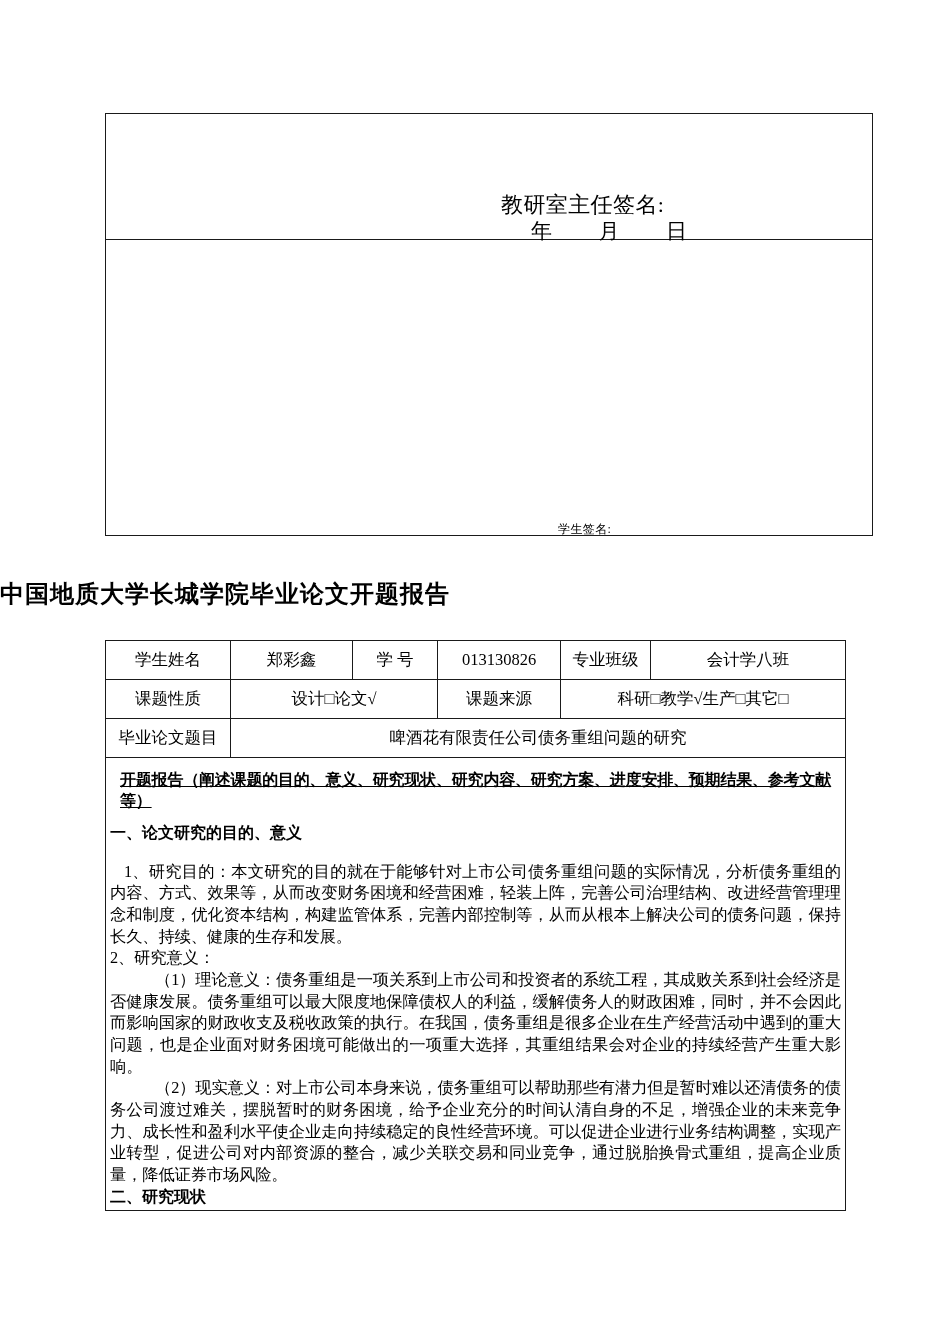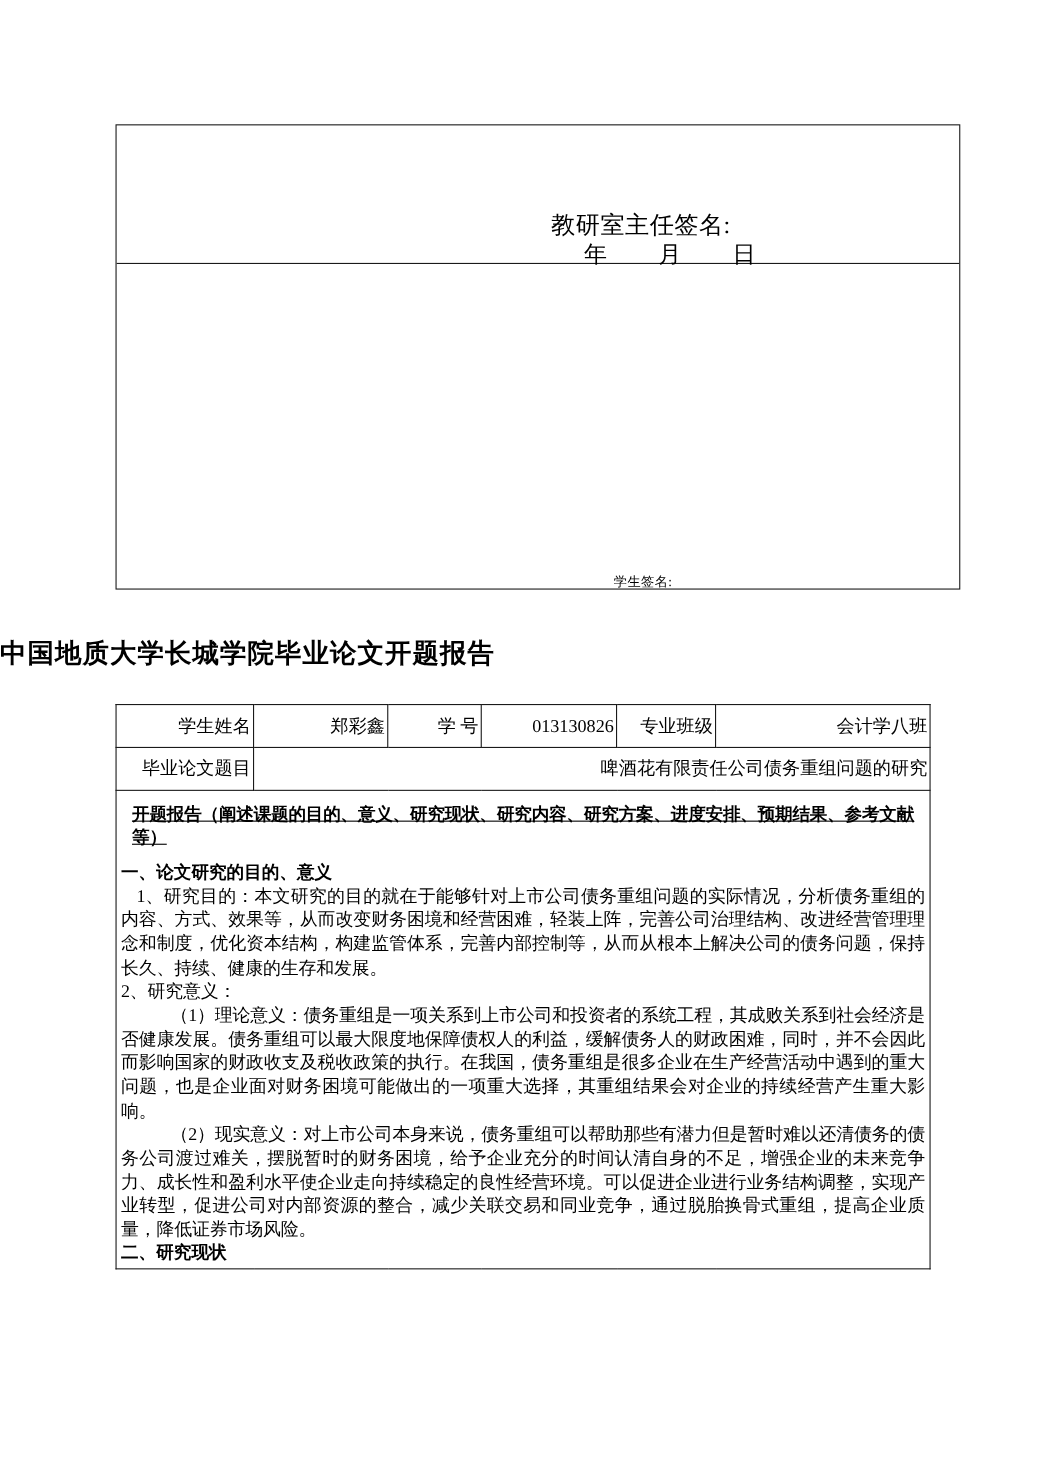--- a/index.html
+++ b/index.html
@@ -87,21 +87,21 @@
     position: absolute;
     left: 105px;
     top: 640px;
     width: 740px;
     border-collapse: collapse;
     table-layout: fixed;
   }
   .main-table td {
     border: 1.2px solid #1a1a1a;
     font-size: 16.5px;
-    text-align: right;
+    text-align: center;
     vertical-align: middle;
     height: 38px;
     padding: 0 2px;
     white-space: nowrap;
   }
 
   
   .c1 { width: 125px; }
   .c2 { width: 122px; }
   .c3 { width: 85px; }
@@ -137,21 +137,21 @@
   }
   .rpt-p {
     font-size: 16.3px;
     line-height: 1.33;
     margin: 0;
     white-space: normal;
     text-align: justify;
     text-justify: inter-ideograph;
     letter-spacing: -0.15px;
   }
-  .indent1 { text-indent: 14px; }
+  .indent1 { text-indent: 14px; margin-top: 18px; }
   .indent2 { text-indent: 45px; }
 </style>
 </head>
 <body>
 
 <div class="page">
 
   <div class="top-table">
     <div class="top-cell-a">
       <div class="sig-teacher">教研室主任签名:</div>
@@ -182,20 +182,26 @@
     <tbody>
       <tr>
         <td>学生姓名</td>
         <td>郑彩鑫</td>
         <td>学 号</td>
         <td>013130826</td>
         <td>专业班级</td>
         <td>会计学八班</td>
       </tr>
       <tr>
+        <td>课题性质</td>
+        <td colspan="2">设计□论文√</td>
+        <td>课题来源</td>
+        <td colspan="2">科研□教学√生产□其它□</td>
+      </tr>
+      <tr>
         <td>毕业论文题目</td>
         <td colspan="5">啤酒花有限责任公司债务重组问题的研究</td>
       </tr>
       <tr>
         <td colspan="6" class="report-cell">
           <p class="rpt-head">开题报告（阐述课题的目的、意义、研究现状、研究内容、研究方案、进度安排、预期结果、参考文献等）</p>
           <p class="rpt-sec">一、论文研究的目的、意义</p>
           <p class="rpt-p indent1">1、研究目的：本文研究的目的就在于能够针对上市公司债务重组问题的实际情况，分析债务重组的内容、方式、效果等，从而改变财务困境和经营困难，轻装上阵，完善公司治理结构、改进经营管理理念和制度，优化资本结构，构建监管体系，完善内部控制等，从而从根本上解决公司的债务问题，保持长久、持续、健康的生存和发展。</p>
           <p class="rpt-p">2、研究意义：</p>
           <p class="rpt-p indent2">（1）理论意义：债务重组是一项关系到上市公司和投资者的系统工程，其成败关系到社会经济是否健康发展。债务重组可以最大限度地保障债权人的利益，缓解债务人的财政困难，同时，并不会因此而影响国家的财政收支及税收政策的执行。在我国，债务重组是很多企业在生产经营活动中遇到的重大问题，也是企业面对财务困境可能做出的一项重大选择，其重组结果会对企业的持续经营产生重大影响。</p>

